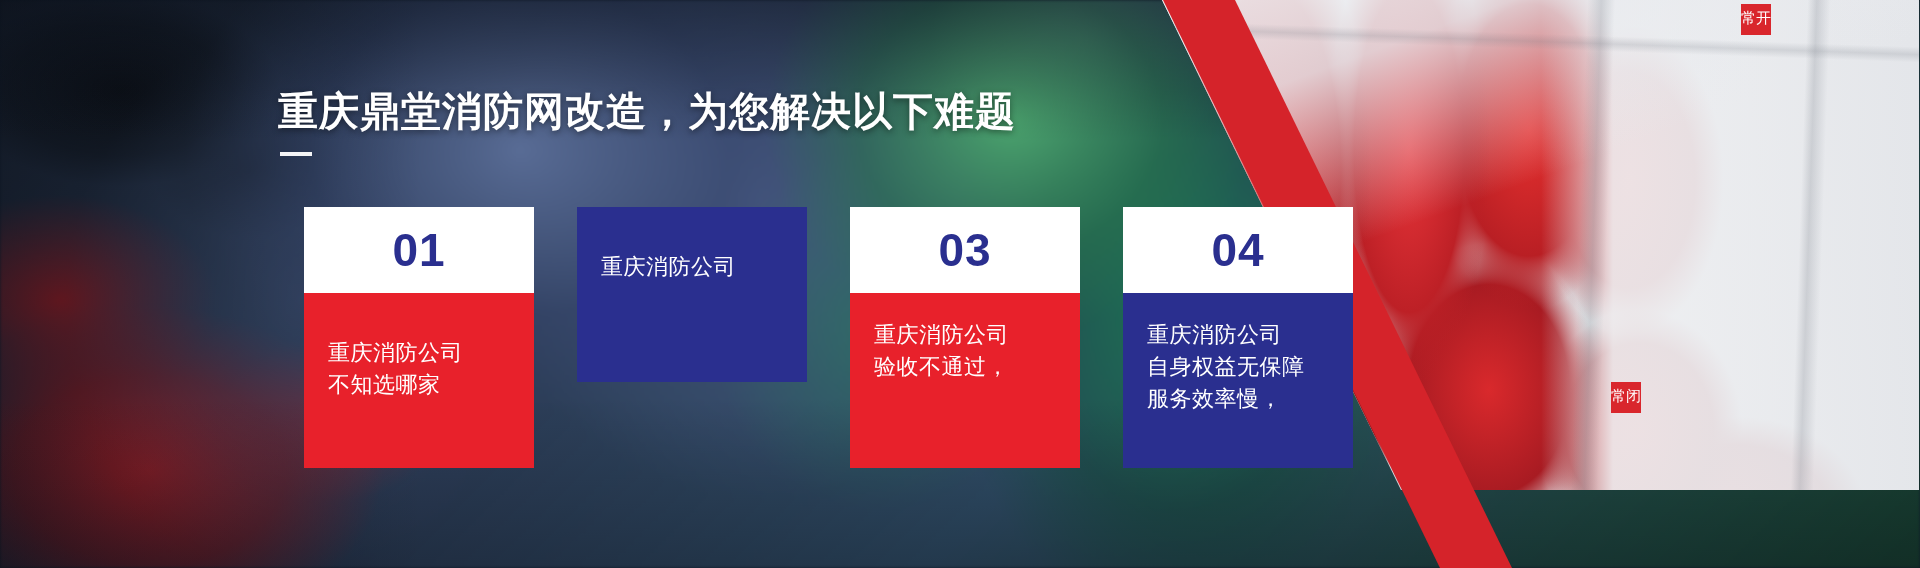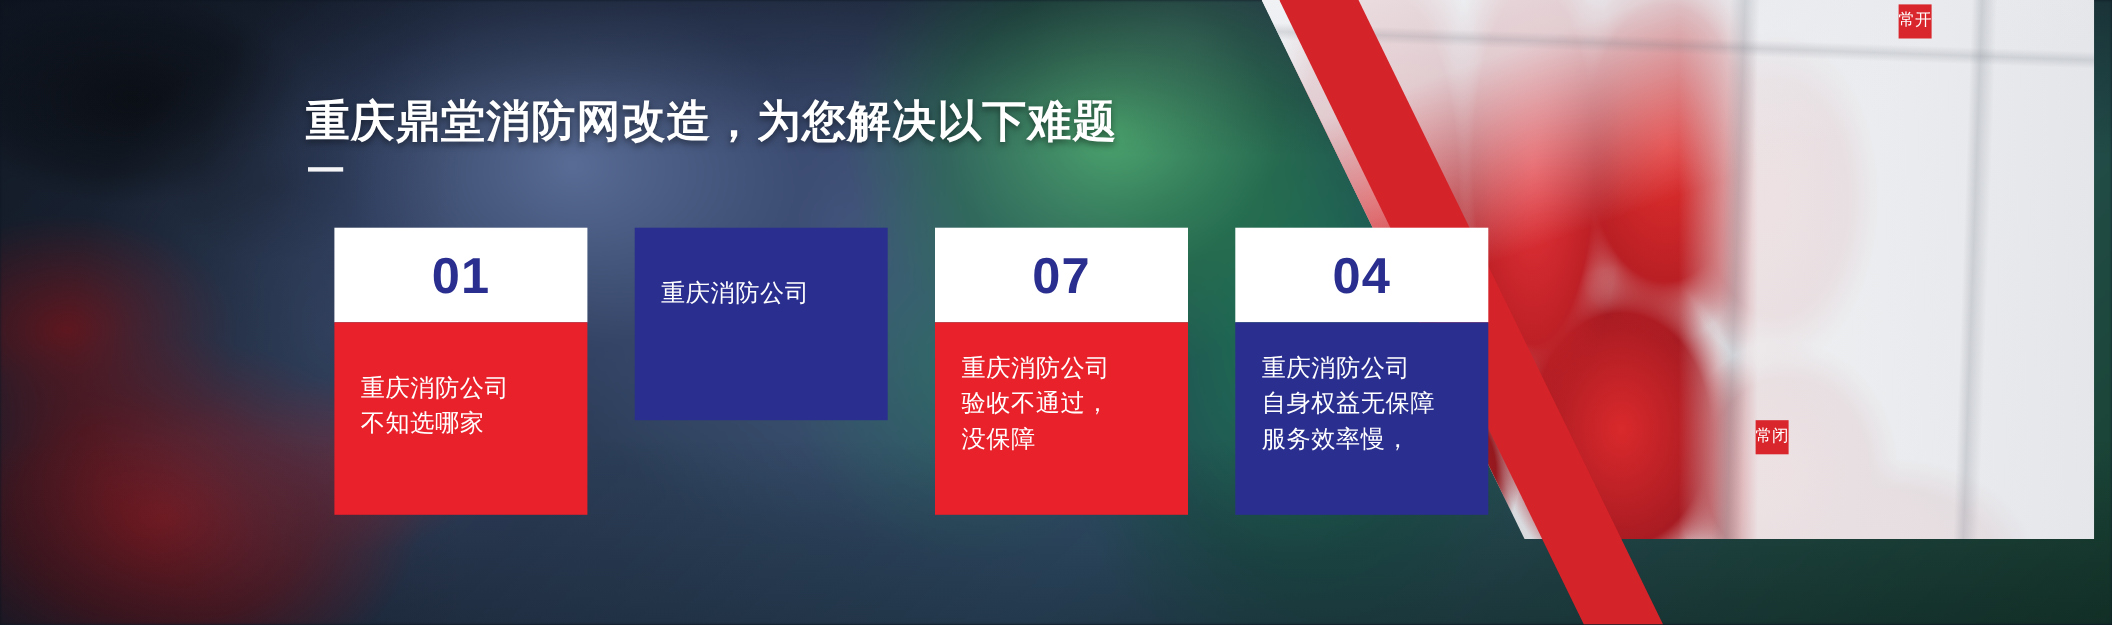--- a/index.html
+++ b/index.html
@@ -43,21 +43,21 @@
   .bg-vignette {
     position:absolute; inset:0;
     background:
       linear-gradient(180deg, rgba(8,12,20,.40) 0%, rgba(8,12,20,0) 25%, rgba(8,12,20,0) 70%, rgba(8,12,20,.35) 100%),
       linear-gradient(90deg, rgba(8,12,20,.45) 0%, rgba(8,12,20,0) 22%);
   }
 
   
   .photo-panel {
     position:absolute;
-    top:0; right:16px;
+    top:0; right:1px;
     width:900px; height:490px;
     clip-path:polygon(143px 0, 900px 0, 900px 568px, 420px 568px);
     overflow:hidden;
   }
   .photo-inner {
     position:absolute; inset:0;
     background:
       
       linear-gradient(160deg, rgba(244,245,247,.95) 0%, rgba(232,234,238,.85) 22%, rgba(210,214,220,0) 45%),
       
@@ -204,25 +204,24 @@
       </div>
     </div>
 
     <div class="card">
       <div class="card-body blue">
         <span class="ln">重庆消防公司</span>
       </div>
     </div>
 
     <div class="card">
-      <div class="card-num">07</div>
+      <div class="card-num">03</div>
       <div class="card-body red three-line">
         <span class="ln">重庆消防公司</span>
         <span class="ln">验收不通过，</span>
-        <span class="ln">没保障</span>
       </div>
     </div>
 
     <div class="card">
       <div class="card-num">04</div>
       <div class="card-body blue three-line">
         <span class="ln">重庆消防公司</span>
         <span class="ln">自身权益无保障</span>
         <span class="ln">服务效率慢，</span>
       </div>

